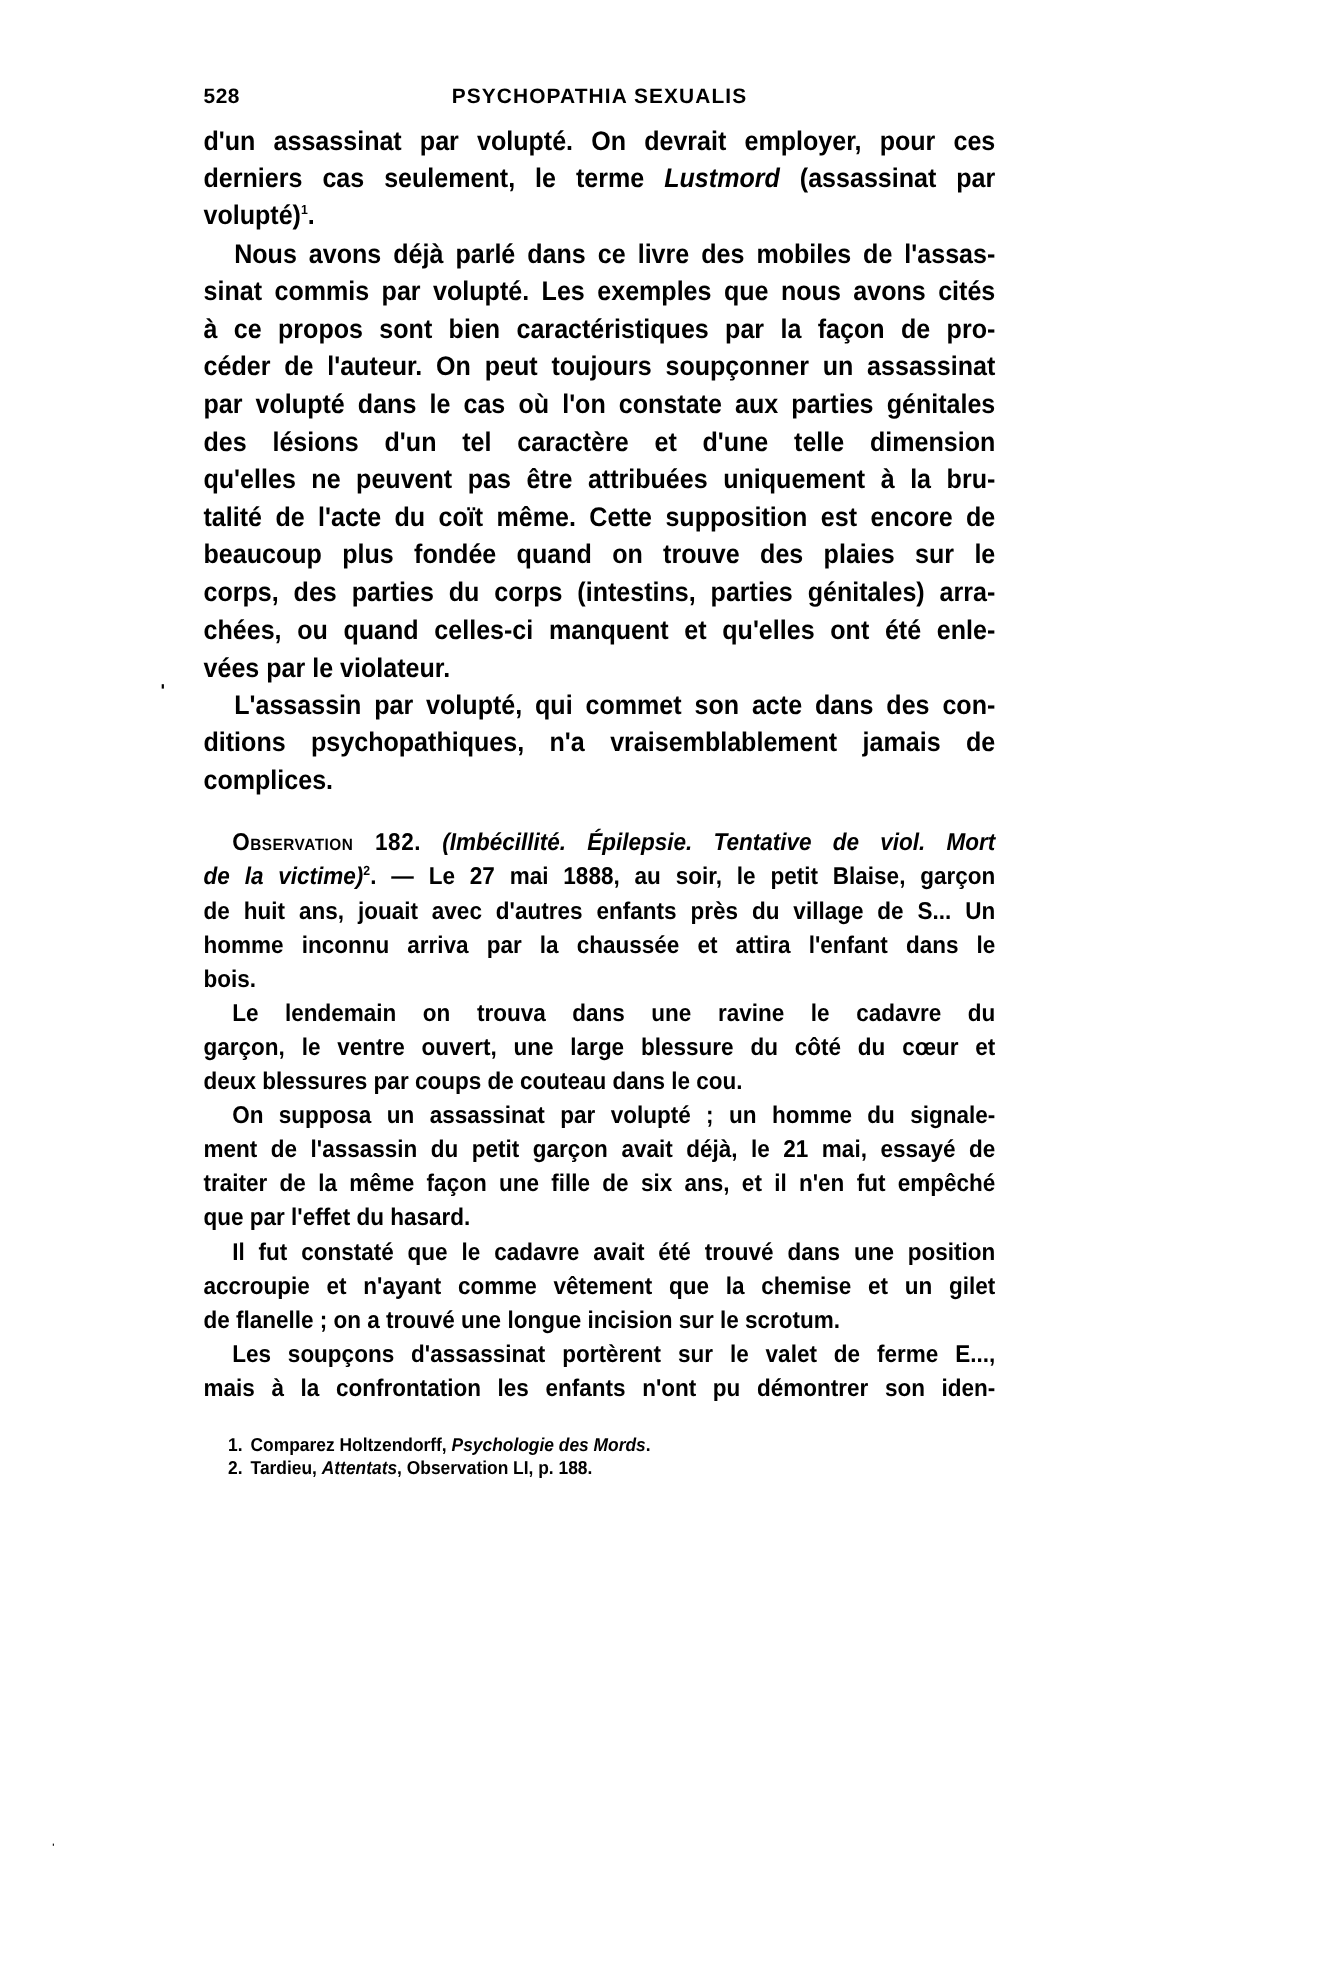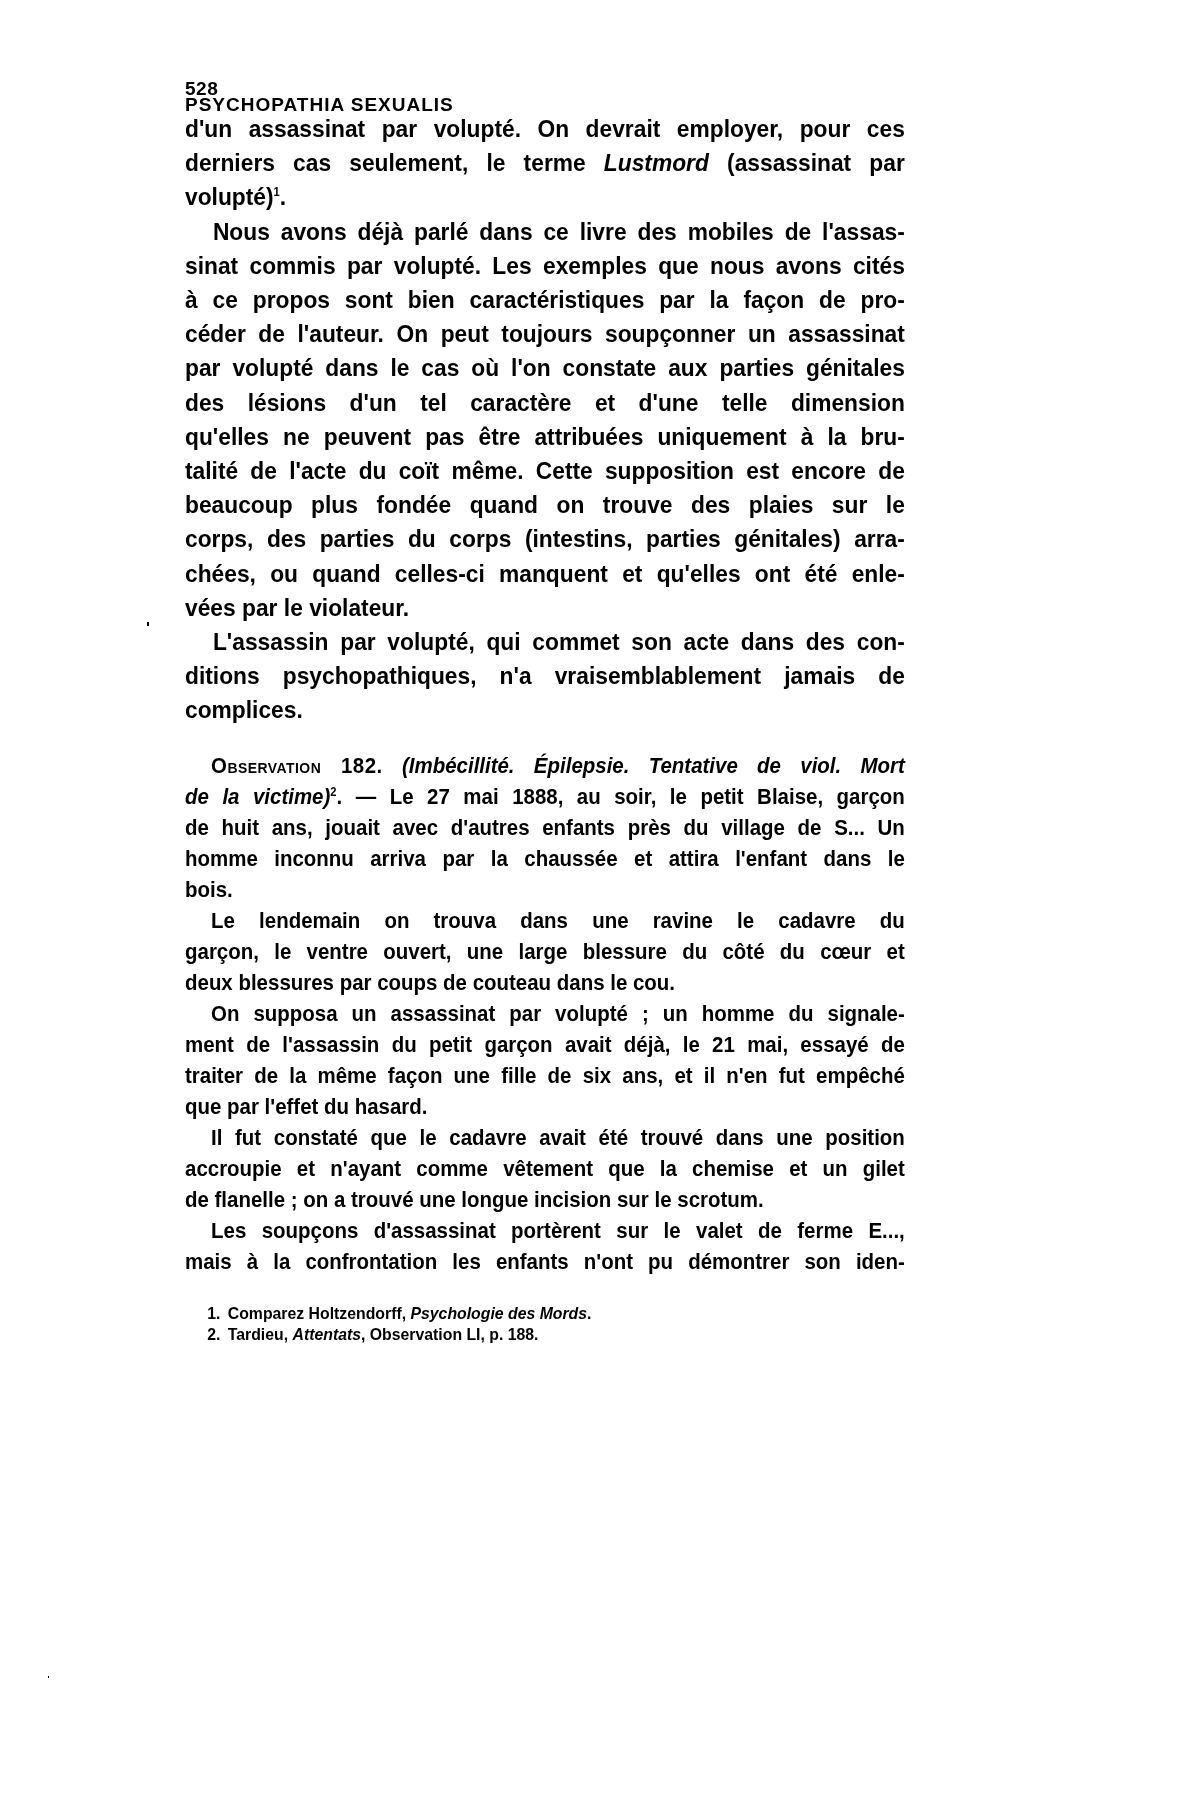--- a/index.html
+++ b/index.html
@@ -10,21 +10,21 @@
     }
     .page {
       position: absolute; left: 185px; top: 78px; width: 720px;
     }
     .running-head {
       position: relative; height: 34px;
       font-family: Liberation Sans, sans-serif;
       font-weight: bold; font-size: 19px; letter-spacing: 0.5px;
     }
     .folio { position: absolute; left: 0; top: 0; }
-    .head-title { position: absolute; left: 0; right: 0; top: 16px; letter-spacing: 1px; }
+    .head-title { position: absolute; left: 0; right: 0; top: 0; text-align: center; letter-spacing: 1px; }
     .body-text {
       font-family: "Liberation Sans", "DejaVu Sans", sans-serif;
       font-weight: bold; font-size: 24.5px; line-height: 34.2px;
       text-align: justify; transform: scaleX(0.93); transform-origin: left top; width: 774px;
     }
     .body-text p { margin: 0; text-indent: 0; }
     .body-text .line { display: block; text-align: justify; text-align-last: justify; white-space: nowrap; }
     .body-text .line.last { text-align-last: left; }
     .obs {
       margin-top: 22px;

